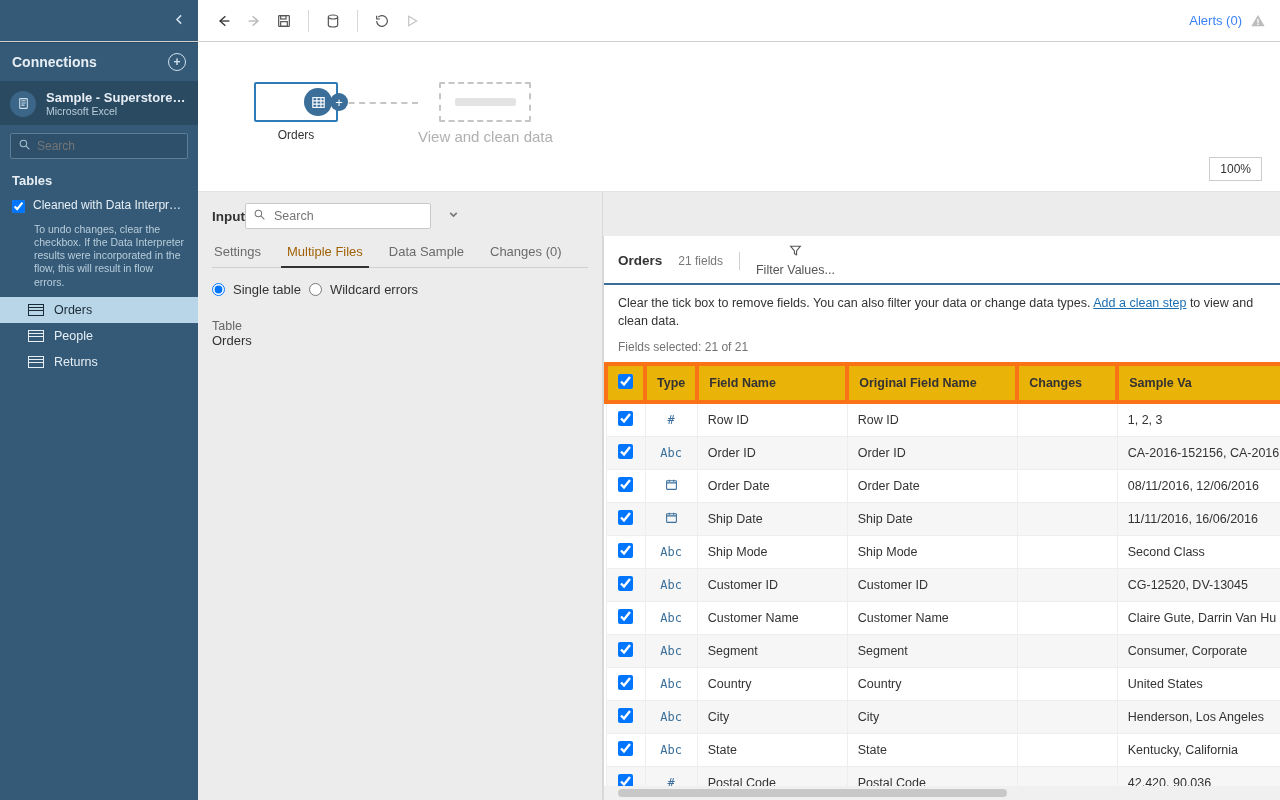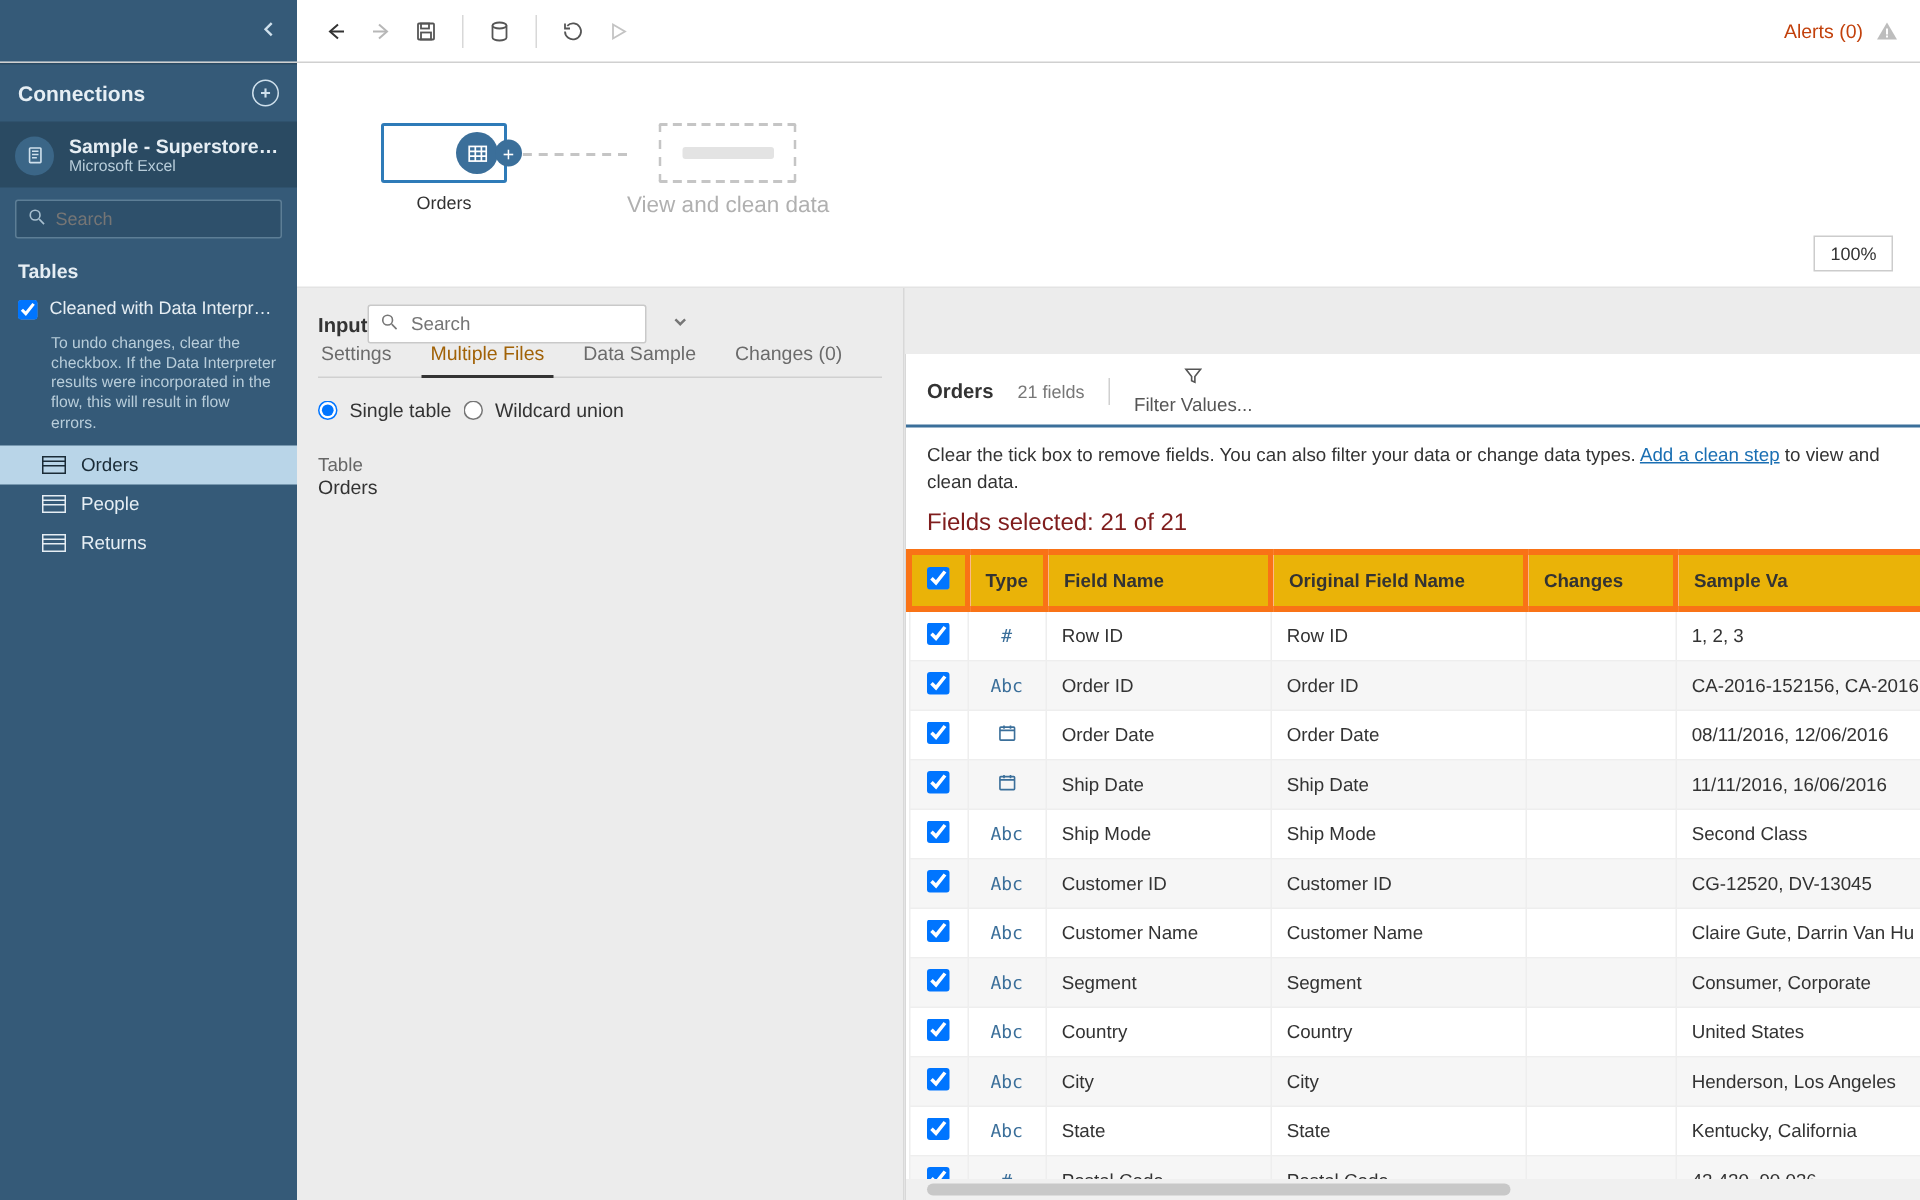--- a/index.html
+++ b/index.html
@@ -6,21 +6,21 @@
   html, body { height: 100%; width: 100%; overflow: hidden; }
   body { display: flex; flex-direction: column; font-size: 13px; color: #333; }
 
   
   .topbar { height: 42px; display: flex; align-items: center; border-bottom: 1px solid #d0d0d0; background: #fff; position: relative; }
   .topbar .leftpad { width: 198px; height: 100%; background: #355a78; display: flex; align-items: center; justify-content: flex-end; padding-right: 12px; }
   .topbar .leftpad .collapse-icon { color: #cfe0ec; font-size: 14px; }
   .topbar .tools { display: flex; align-items: center; gap: 6px; padding-left: 14px; }
   .topbar .tools .tbtn { width: 24px; height: 24px; display: flex; align-items: center; justify-content: center; color: #555; border-radius: 3px; }
   .topbar .tools .divider { width: 1px; height: 22px; background: #d8d8d8; margin: 0 6px; }
-  .topbar .alerts { margin-left: auto; margin-right: 14px; color: #c2410c; display: flex; align-items: center; gap: 8px; font-size: 13px; }
+  .topbar .alerts { margin-left: auto; margin-right: 14px; color: #3b82f6; display: flex; align-items: center; gap: 8px; font-size: 13px; }
 
   
   .main { flex: 1; display: flex; min-height: 0; }
 
   
   .sidebar { width: 198px; background: #355a78; color: #e6eef4; display: flex; flex-direction: column; font-size: 12.5px; }
   .sidebar .section-head { height: 40px; display: flex; align-items: center; justify-content: space-between; padding: 0 12px; font-weight: 600; border-top: 1px solid #2b4a63; border-bottom: 1px solid #2b4a63; font-size: 14px; }
   .sidebar .add-icon { width: 18px; height: 18px; border: 1.5px solid #cfe0ec; border-radius: 50%; display: flex; align-items: center; justify-content: center; font-size: 12px; line-height: 1; color: #cfe0ec; }
   .sidebar .conn-item { display: flex; align-items: center; gap: 10px; padding: 8px 10px; background: #2a4a62; }
   .sidebar .conn-icon { width: 26px; height: 26px; background: #3b6687; border-radius: 50%; display: flex; align-items: center; justify-content: center; color: #cfe0ec; }
@@ -64,40 +64,40 @@
 
   
   .config { width: 405px; background: #ececec; display: flex; flex-direction: column; padding: 10px 14px 0 14px; border-right: 1px solid #d8d8d8; }
   .input-header-row { display: flex; align-items: center; justify-content: flex-start; height: 32px; position: absolute; left: 212px; right: 14px; top: 200px; }
   .input-title { font-weight: 700; font-size: 13.5px; color: #333; }
   .mainsearch-wrap { position: relative; display: flex; align-items: center; gap: 10px; }
   .mainsearch { width: 186px; height: 26px; border: 1px solid #c9c9c9; border-radius: 2px; background: #fff; padding: 0 8px 0 28px; font-size: 12.5px; color: #333; outline: none; }
   .mainsearch-wrap .mag { position: absolute; left: 8px; top: 50%; transform: translateY(-50%); color: #777; }
   .chevd { color: #777; font-size: 12px; padding: 0 6px; }
 
-  .tabs { display: flex; gap: 22px; margin-top: 20px; border-bottom: 1px solid #d0d0d0; padding-bottom: 0; }
+  .tabs { display: flex; gap: 22px; margin-top: 36px; border-bottom: 1px solid #d0d0d0; padding-bottom: 0; }
   .tab { padding: 6px 2px 8px 2px; color: #6b6b6b; font-size: 13px; position: relative; }
   .tab.active { color: #a16207; font-weight: 400; }
   .tab.active::after { content: ""; position: absolute; left: -4px; right: -4px; bottom: -1px; height: 2px; background: #333; }
 
   .radios { display: flex; flex-direction: row; gap: 8px; margin-top: 14px; font-size: 13px; color: #333; }
   .radio-row { display: flex; align-items: center; gap: 8px; }
   .table-label { margin-top: 22px; font-size: 12.5px; color: #666; }
   .table-name { font-size: 13px; color: #333; }
 
   
   .datapanel { flex: 1; display: flex; flex-direction: column; min-width: 0; background: #fff; margin-top: 44px; border-left: 1px solid #d8d8d8; }
   .datapanel-head { display: flex; align-items: center; gap: 16px; padding: 8px 14px 6px 14px; border-bottom: 2px solid #3b6f9a; }
   .datapanel-head .ord { font-weight: 700; font-size: 13.5px; }
   .datapanel-head .fcount { color: #777; font-size: 12px; }
   .datapanel-head .vsep { width: 1px; height: 18px; background: #d0d0d0; }
   .filter { display: flex; align-items: center; gap: 6px; color: #555; font-size: 12.5px; flex-direction: column; }
   .datapanel-msg { padding: 10px 14px 4px 14px; font-size: 12.5px; color: #333; line-height: 1.4; }
   .datapanel-msg a { color: #1a6fb3; text-decoration: underline; }
-  .fieldsel { padding: 6px 14px 8px 14px; font-size: 16px; color: #7f1d1d; }
+  .fieldsel { padding: 6px 14px 8px 14px; font-size: 12px; color: #737373; }
 
   
   .tablewrap { flex: 1; overflow: auto; position: relative; }
   table.fields { border-collapse: collapse; width: 100%; min-width: 780px; font-size: 12.5px; }
   table.fields th { background: #eab308; font-weight: 600; text-align: left; padding: 8px 10px; border: 4px solid #f97316; color: #333; position: sticky; top: 0; }
   table.fields th.center, table.fields td.center { text-align: center; }
   table.fields td { padding: 7px 10px; border: 1px solid #eee; color: #333; white-space: nowrap; }
   table.fields tbody tr:nth-child(even) td { background: #f6f6f6; }
   .type-icon { font-family: monospace; font-size: 12px; color: #3b6f9a; }
   .cbx { width: 15px; height: 15px; }
@@ -272,21 +272,21 @@
             <div class="tab">Data Sample</div>
             <div class="tab">Changes (0)</div>
           </div>
         <div class="radios">
           <label class="radio-row">
             <input type="radio" name="mf" checked="" style="">
             <span>Single table</span>
           </label>
           <label class="radio-row">
             <input type="radio" name="mf" style="">
-            <span>Wildcard union</span>
+            <span>Wildcard errors</span>
           </label>
         </div>
         <div class="table-label">Table</div>
         <div class="table-name">Orders</div>
       </div>
 
       <div class="datapanel">
         <div class="datapanel-head">
           <span class="ord">Orders</span>
           <span class="fcount">21 fields</span>

